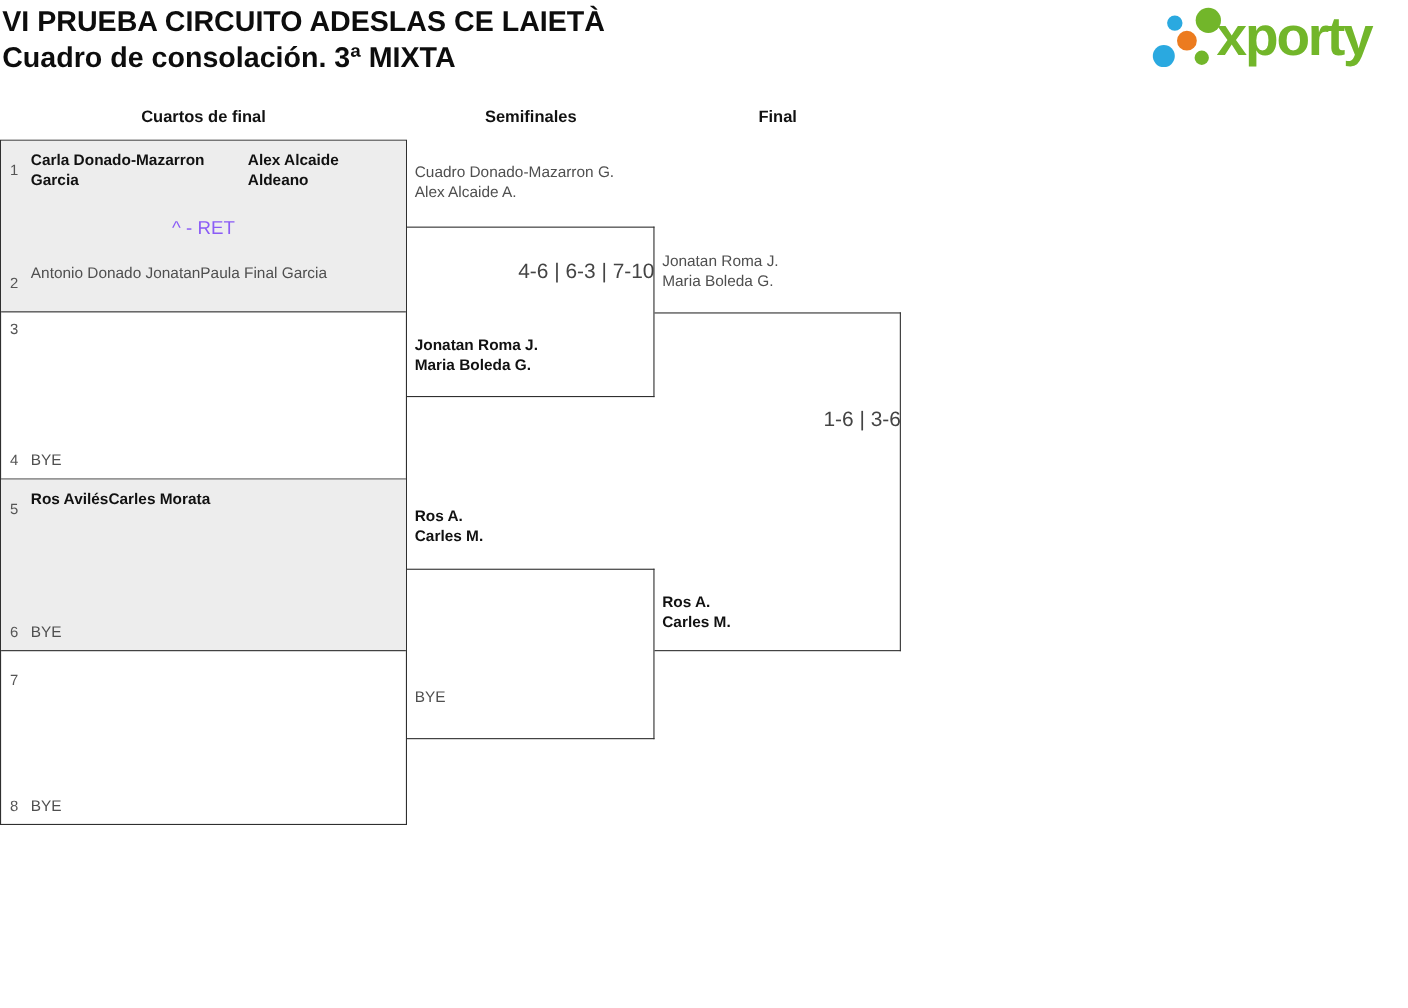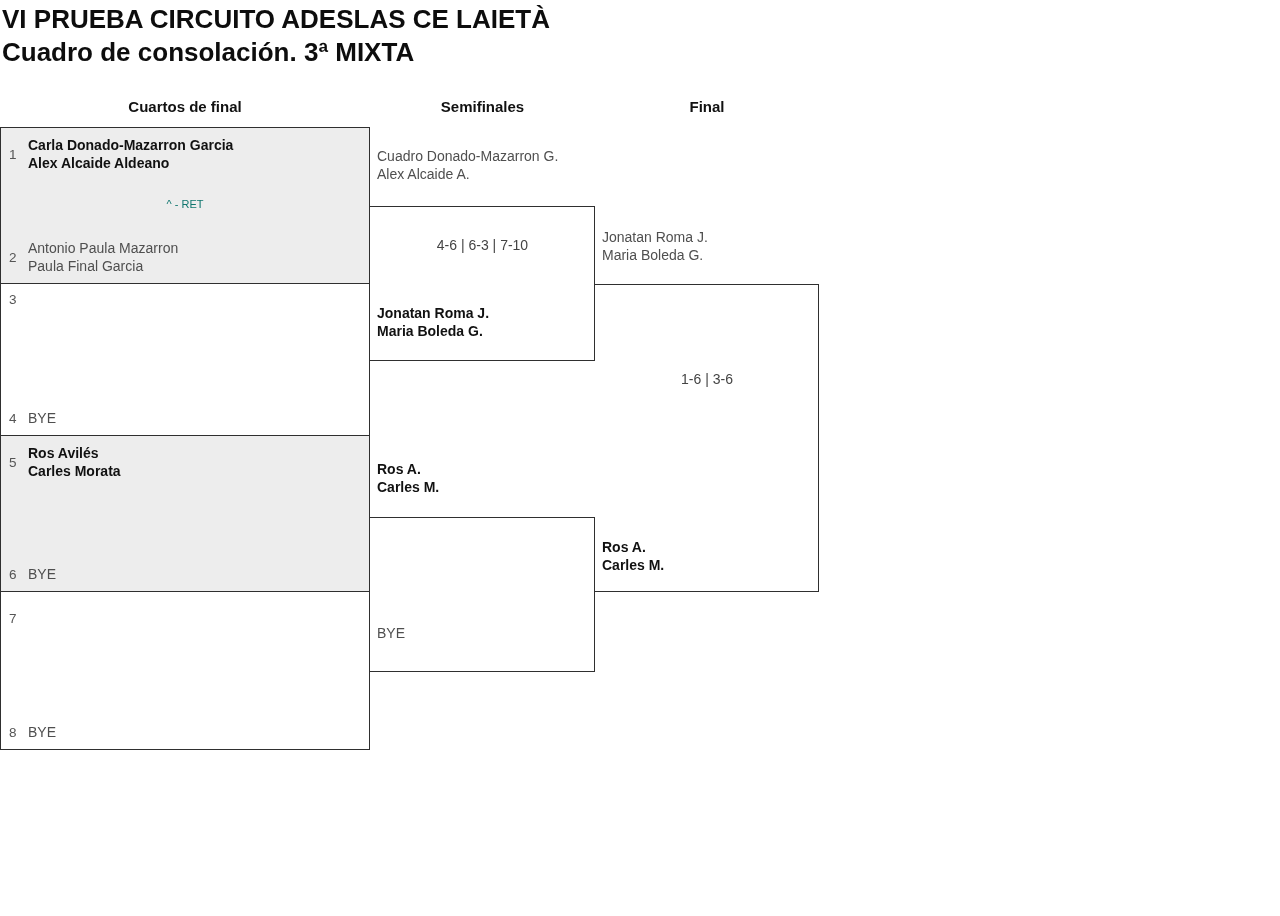--- a/index.html
+++ b/index.html
@@ -32,74 +32,82 @@
   .qf-col { position:absolute; left:0; top:127px; width:370px; height:623px; border:1px solid #2f2f2f; display:flex; flex-direction:column; }
   .qf-row { position:relative; }
   .qf-row.shaded { background:#ededed; }
   .qf-row.div { border-bottom:1px solid #2f2f2f; }
   .r1 { height:156px; } .r2 { height:152px; } .r3 { height:156px; } .r4 { height:157px; }
 
   .team-slot { position:absolute; left:8px; right:8px; display:flex; align-items:center; gap:5px; }
   .team-slot.top { top:8px; }
   .team-slot.bottom { bottom:8px; }
   .seed { min-width:14px; font-size:13.5px; color:#555; }
-  .names { font-size:14px; line-height:18px; min-height:36px; display:flex; flex-direction:column; justify-content:center; }
+  .names { font-size:14px; line-height:18px; min-height:36px; display:flex; flex-direction:row; justify-content:center; }
   .names.one { min-height:18px; }
   .w { font-weight:700; color:#111; }
   .l { color:#4f4f4f; }
-  .score { position:absolute; left:0; right:0; top:70px; text-align:center; font-size:11px; color:#0f766e; }
+  .score { position:absolute; left:0; right:0; top:70px; text-align:center; font-size:17px; color:#8b5cf6; }
 
   
   .match-open { position:absolute; border:1px solid #2f2f2f; border-left:none; background:transparent; }
   .sf1-box { left:370px; top:206px; width:225px; height:155px; }
   .sf2-box { left:370px; top:517px; width:225px; height:155px; }
   .f-box   { left:595px; top:284px; width:224px; height:308px; }
 
   .float-team  { position:absolute; font-size:14px; line-height:18px; }
   .sf1-top { left:377px; top:147px; }
   .sf1-bot { left:377px; top:304px; }
   .sf2-top { left:377px; top:460px; }
   .sf2-bot { left:377px; top:624px; }
   .f-top   { left:602px; top:228px; }
   .f-bot   { left:602px; top:538px; }
 
-  .float-score { position:absolute; text-align:center; font-size:14px; color:#444; }
+  .float-score { position:absolute; text-align:right; font-size:19px; color:#444; }
   .sf1-score { left:370px; width:225px; top:237px; }
   .f-score   { left:595px; width:224px; top:371px; }
 </style>
 </head>
 <body>
 
 <div class="page">
 
   <div class="title">
     <div>VI PRUEBA CIRCUITO ADESLAS CE LAIETÀ</div>
     <div>Cuadro de consolación. 3ª MIXTA</div>
   </div>
 
+  <div class="logo">
+    <span class="dot blue-sm"></span>
+    <span class="dot green-lg"></span>
+    <span class="dot orange-md"></span>
+    <span class="dot blue-lg"></span>
+    <span class="dot green-sm"></span>
+    <span class="logo-text">xporty</span>
+  </div>
 
   <div class="round-label rl-qf">Cuartos de final</div>
   <div class="round-label rl-sf">Semifinales</div>
   <div class="round-label rl-f">Final</div>
 
   <div class="qf-col">
 
     <div class="qf-row r1 shaded div">
       <div class="team-slot top">
         <span class="seed">1</span>
         <span class="names w">
           <span>Carla Donado-Mazarron Garcia</span>
           <span>Alex Alcaide Aldeano</span>
         </span>
       </div>
       <div class="score">^ - RET</div>
       <div class="team-slot bottom">
         <span class="seed">2</span>
         <span class="names l">
-          <span>Antonio Paula Mazarron</span>
+          <span>Antonio Donado Jonatan</span>
           <span>Paula Final Garcia</span>
         </span>
       </div>
     </div>
 
     <div class="qf-row r2 div">
       <div class="team-slot top">
         <span class="seed">3</span>
       </div>
       <div class="team-slot bottom">

